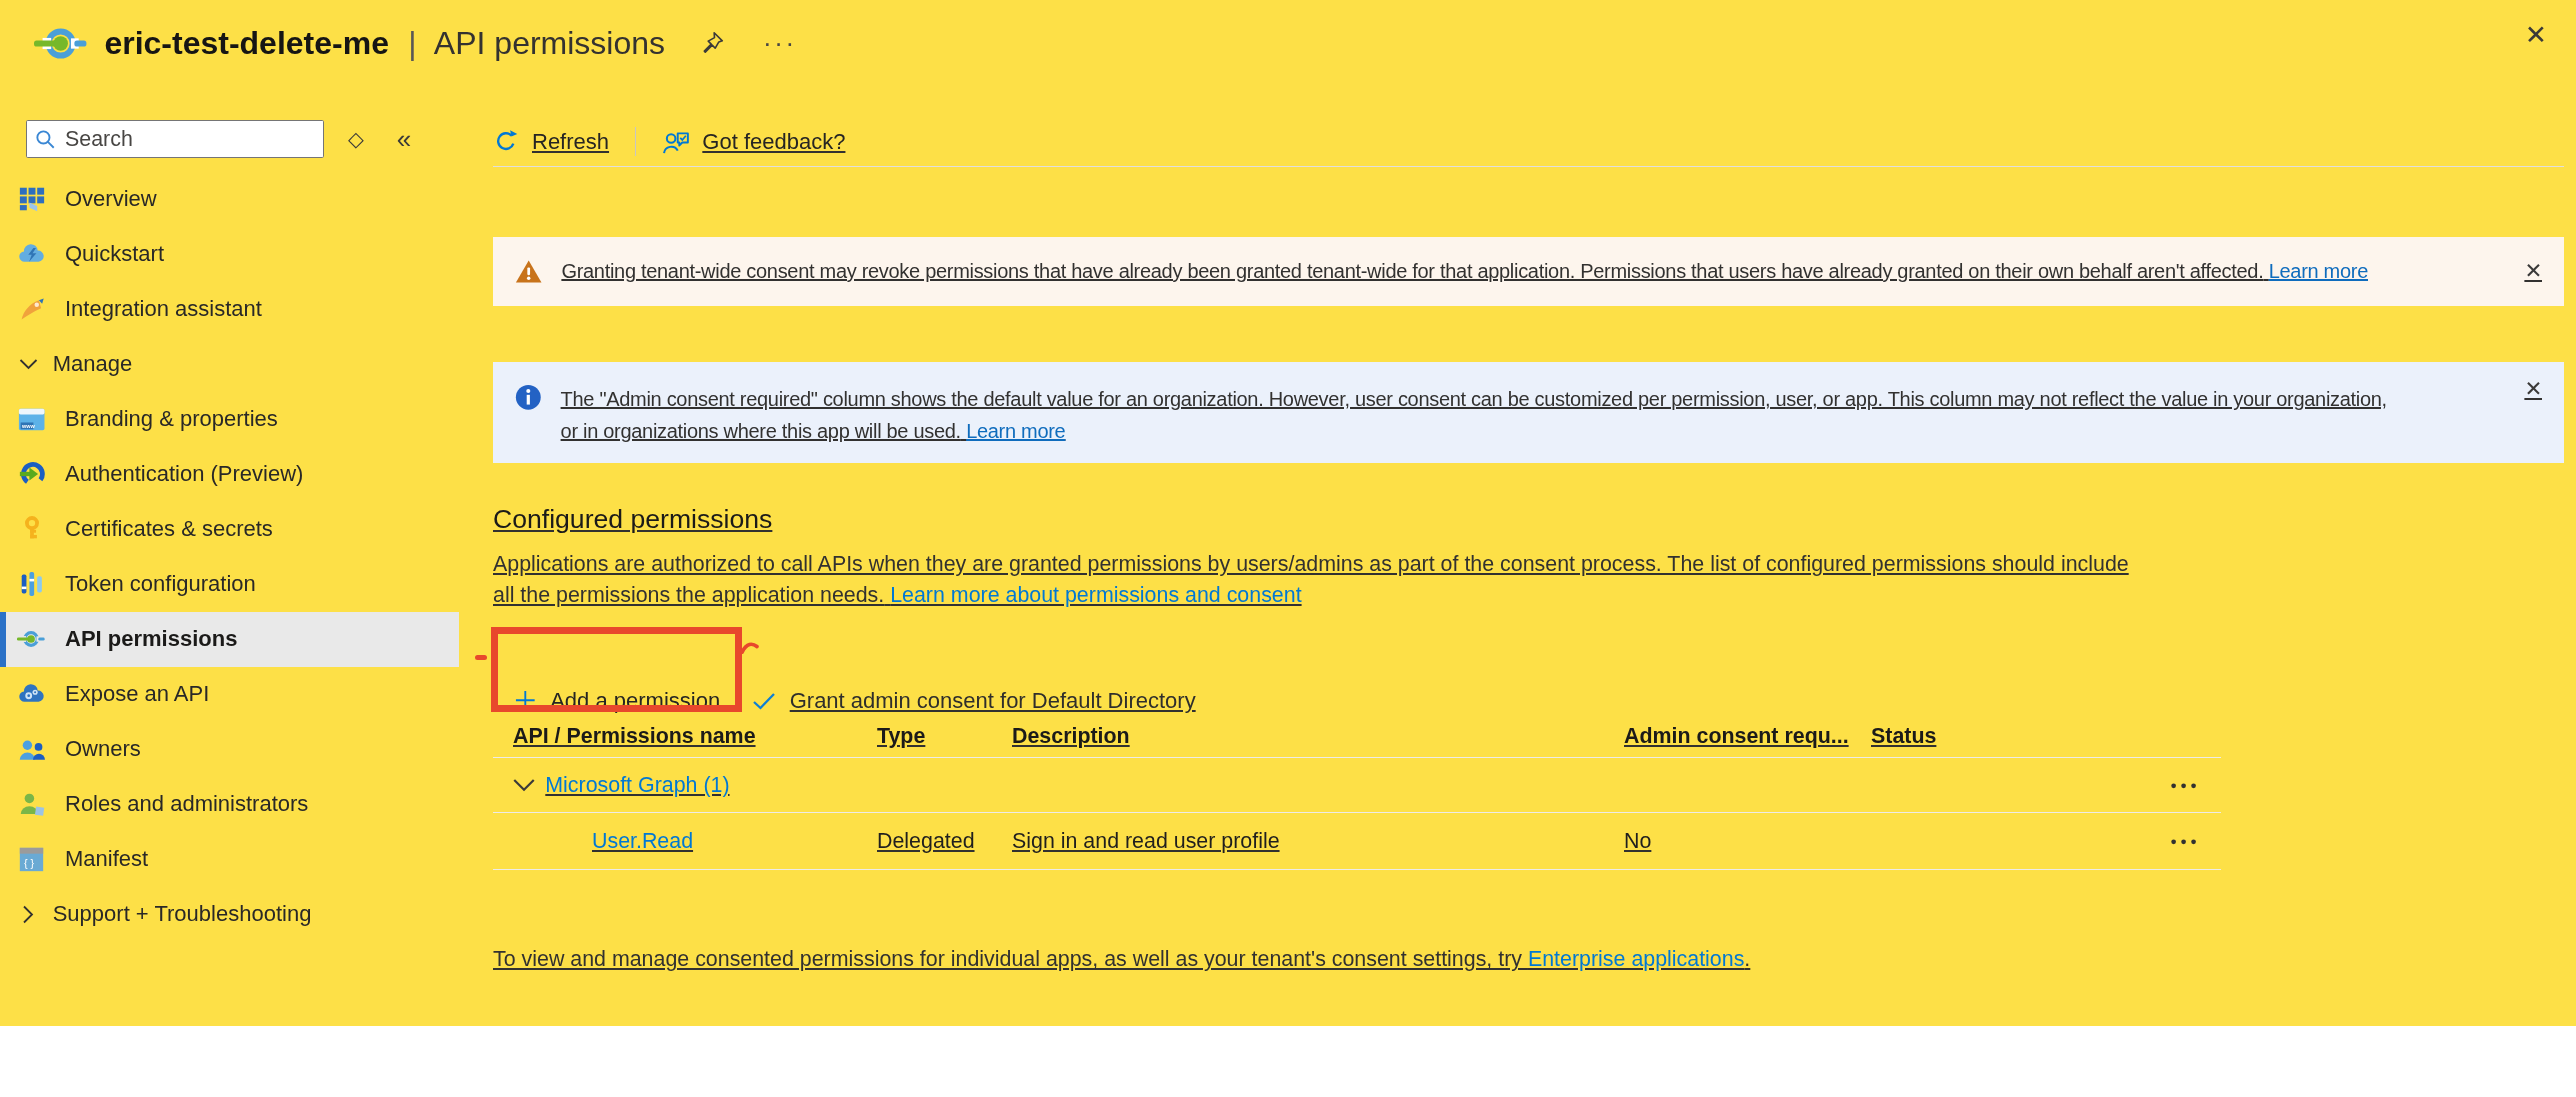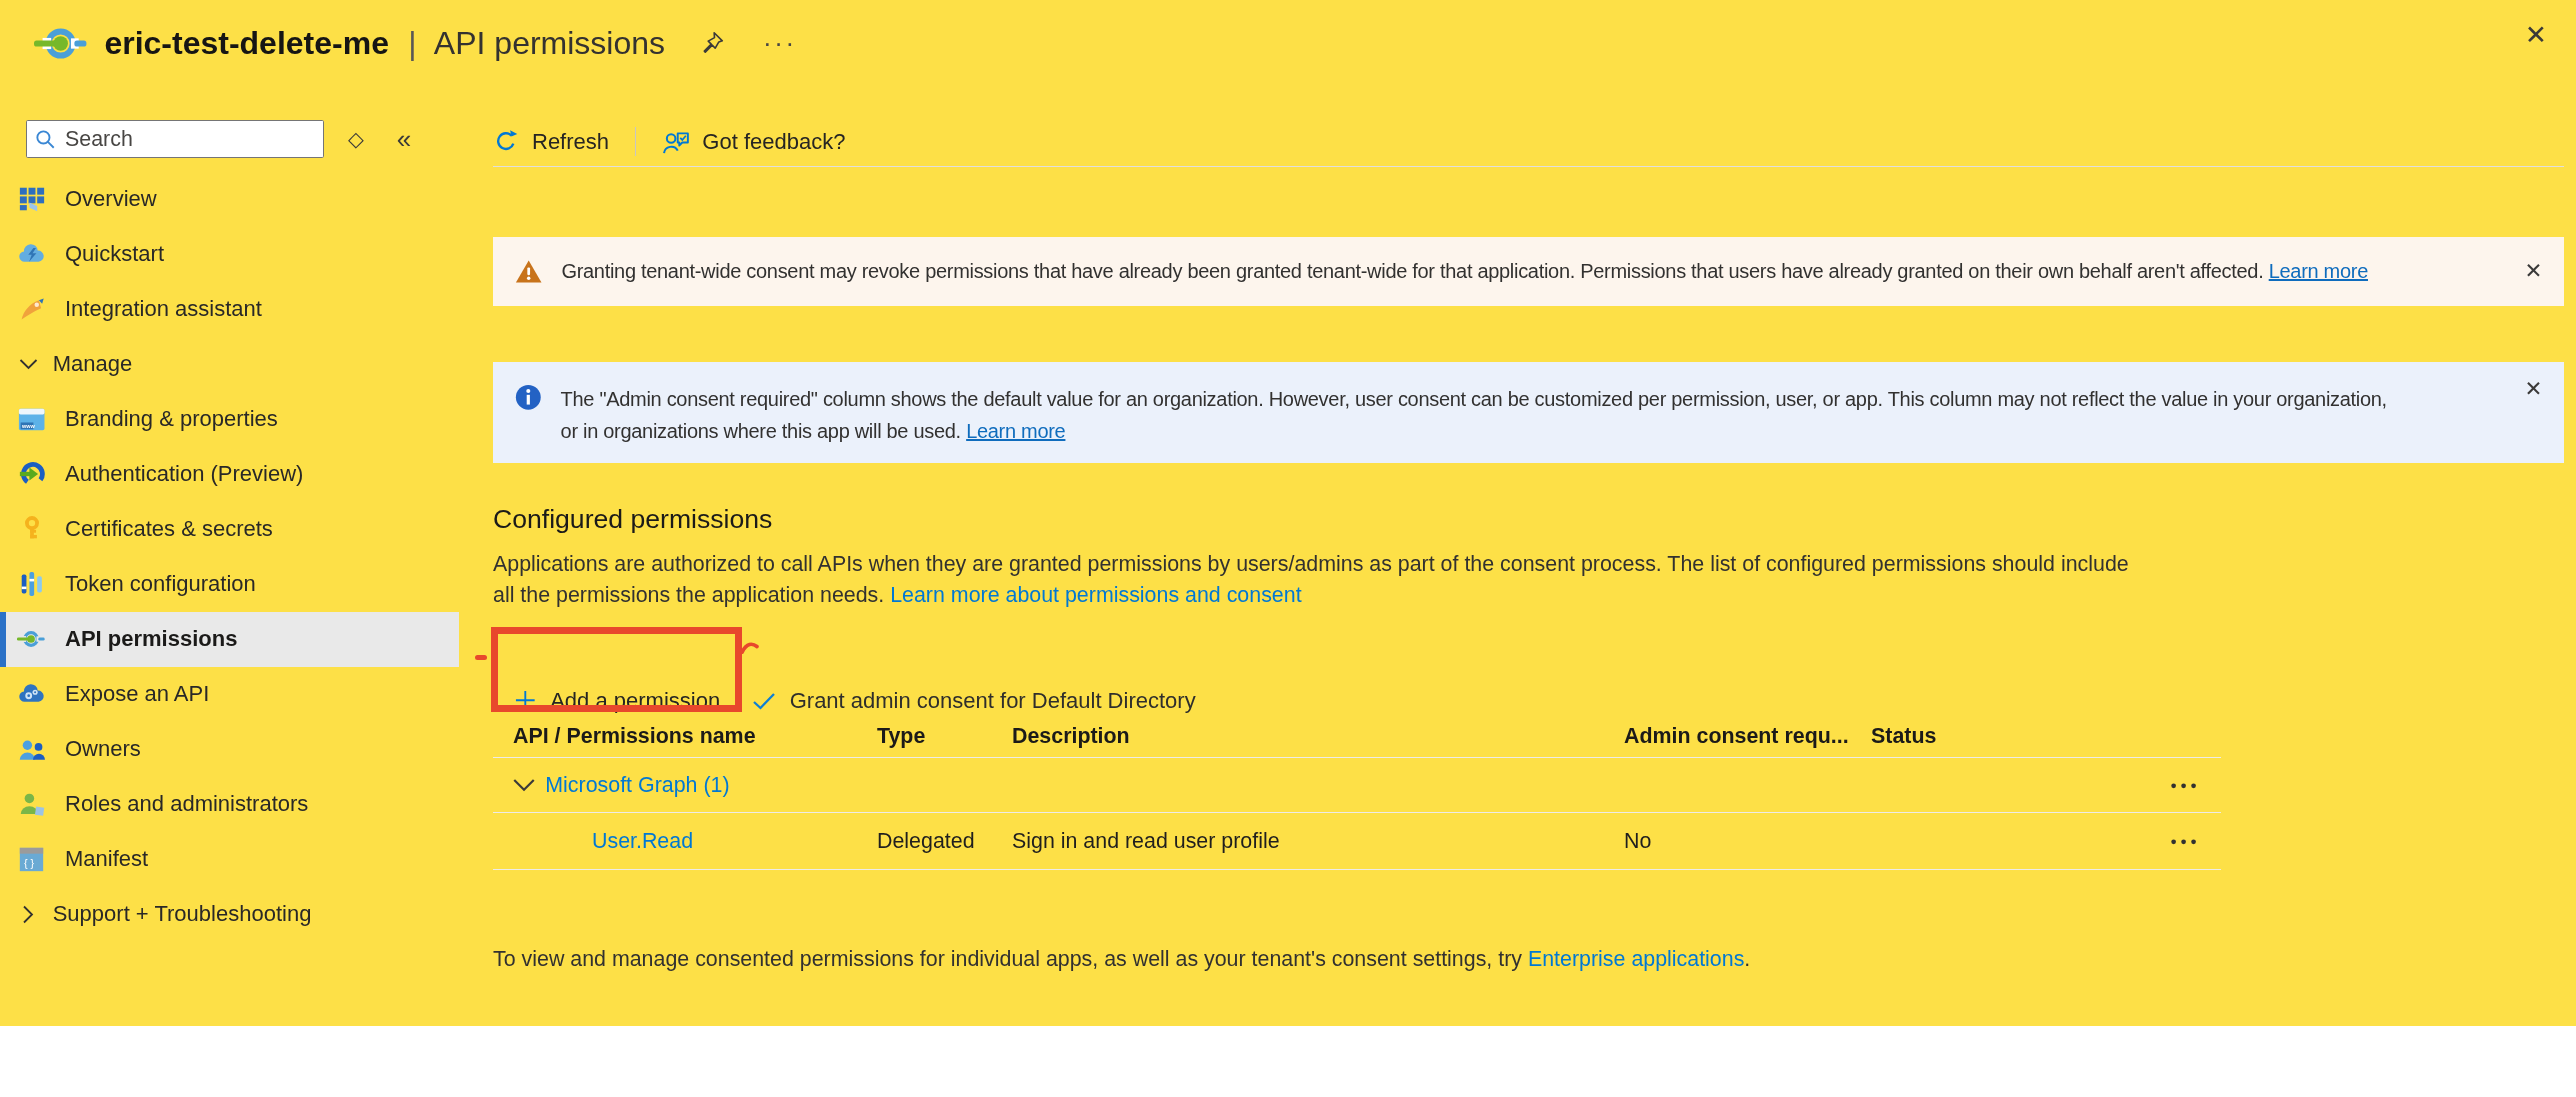--- a/index.html
+++ b/index.html
@@ -14,21 +14,21 @@
   .title .name { font-weight:bold; color:#161514; }
   .title .sep { color:#5a5856; font-weight:300; margin:0 10.3px; }
   .title .page { color:#343230; font-weight:400; }
   .pin-btn { margin-left:34px; cursor:pointer; display:flex; align-items:center; }
   .more-btn { margin-left:38px; color:#484644; font-size:26px; letter-spacing:2.6px; cursor:pointer; line-height:8.6px; }
   .close-btn { position:absolute; top:19px; right:29px; font-size:26.6px; font-weight:300; color:#3b3a39; cursor:pointer; }
 
   
   .layout { display:flex; align-items:flex-start; }
   .sidebar { flex:0 0 459px; width:459px; }
-  .main { flex:1; padding:0 12px 0 34px; position:relative; }
+  .main { flex:1; padding:0 12px 0 34px; position:relative;text-decoration:underline; }
 
   
   .searchrow { margin:34px 0 0 26px; display:flex; align-items:center; }
   .searchbox { position:relative; width:298px; height:38px; }
   .searchbox input { width:100%; height:100%; border:0.9px solid #757575; border-radius:1.7px;
     padding:0 6.9px 0 38px; font-size:21.4px; font-family:inherit; color:#323130; outline:none; }
   .searchbox input::placeholder { color:#484644; }
   .search-ic { position:absolute; left:9.4px; top:8.6px; }
   .resize-glyph { margin-left:24px; font-size:20.6px; color:#3b3a39; cursor:pointer; }
   .collapse-glyph { margin-left:33px; font-size:26px; color:#3b3a39; cursor:pointer; }

